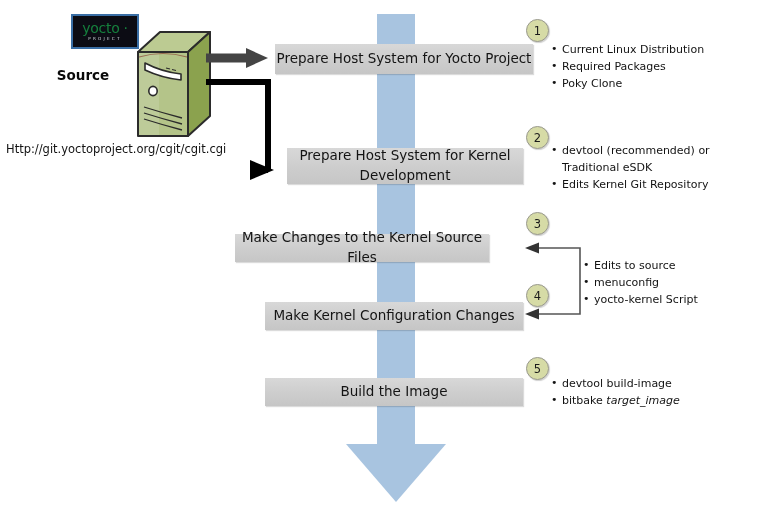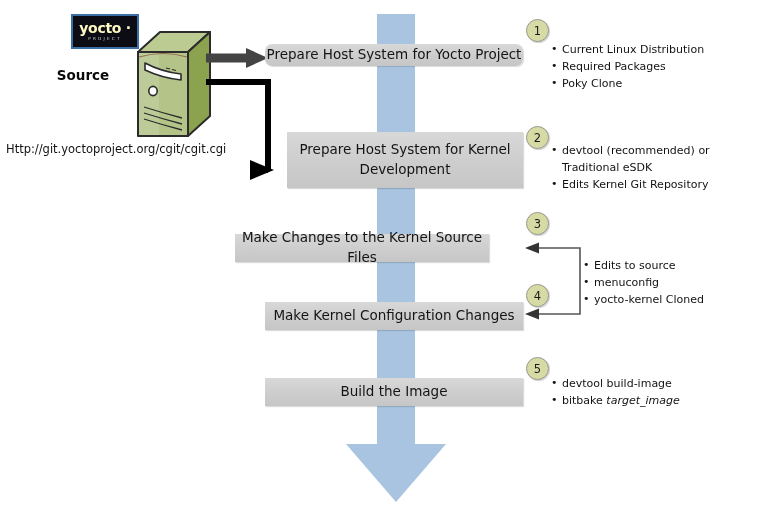--- a/index.html
+++ b/index.html
@@ -26,23 +26,23 @@
     background: #0c0c14;
     border: 2px solid #3a6ea5;
     box-sizing: border-box;
     display: flex;
     flex-direction: column;
     align-items: center;
     justify-content: center;
     line-height: 1;
   }
   #yocto-logo .y-word {
-    color: #fef9c3;
+    color: #15803d;
     font-size: 14px;
-    font-weight: 700;
+    font-weight: 400;
     letter-spacing: -0.3px;
     font-family: "DejaVu Sans", sans-serif;
   }
   #yocto-logo .y-sub {
     color: #cfd3da;
     font-size: 4.2px;
     letter-spacing: 2.2px;
     margin-top: 2px;
     font-family: "DejaVu Sans", sans-serif;
   }
@@ -182,33 +182,33 @@
   </div>
 
   <div class="abs" style="left:206px; top:76px;">
     <svg width="72" height="106" viewBox="0 0 72 106">
       <polyline points="0,6 62,6 62,94" fill="none" stroke="#000000" stroke-width="6" stroke-linejoin="miter"></polyline>
       <polyline points="62,94 44,94" fill="none" stroke="#000000" stroke-width="6"></polyline>
       <polygon points="44,84 68,94 44,104" fill="#000000"></polygon>
     </svg>
   </div>
 
-  <div class="abs pbox" style="left:265px; top:44px; width:258px; height:22px;border-radius:7px;">
+  <div class="abs pbox" style="left:275px; top:44px; width:258px; height:30px;">
     <span>Prepare Host System for Yocto Project</span>
   </div>
   <div class="abs numcircle" style="left:526px; top:19px;">
     <span>1</span>
   </div>
   <div class="abs blist" style="left:551px; top:41px; width:210px;">
     <div class="bitem">Current Linux Distribution</div>
     <div class="bitem">Required Packages</div>
     <div class="bitem">Poky Clone</div>
   </div>
 
-  <div class="abs pbox" style="left:287px; top:132px; width:236px; height:56px;">
+  <div class="abs pbox" style="left:287px; top:148px; width:236px; height:36px;">
     <div>
       <div>Prepare Host System for Kernel</div>
       <div>Development</div>
     </div>
   </div>
   <div class="abs numcircle" style="left:526px; top:126px;">
     <span>2</span>
   </div>
   <div class="abs blist" style="left:551px; top:142px; width:212px;">
     <div class="bitem">devtool (recommended) or</div>
@@ -233,21 +233,21 @@
   <div class="abs" style="left:523px; top:241px;">
     <svg width="64" height="80" viewBox="0 0 64 80">
       <polyline points="14,7 57,7 57,73 14,73" fill="none" stroke="#555555" stroke-width="1.6"></polyline>
       <polygon points="16,1.5 16,12.5 2,7" fill="#333333"></polygon>
       <polygon points="16,67.5 16,78.5 2,73" fill="#333333"></polygon>
     </svg>
   </div>
   <div class="abs blist" style="left:583px; top:257px; width:175px;">
     <div class="bitem">Edits to source</div>
     <div class="bitem">menuconfig</div>
-    <div class="bitem">yocto-kernel Cloned</div>
+    <div class="bitem">yocto-kernel Script</div>
   </div>
 
   <div class="abs pbox" style="left:265px; top:378px; width:258px; height:28px;">
     <span>Build the Image</span>
   </div>
   <div class="abs numcircle" style="left:526px; top:357px;">
     <span>5</span>
   </div>
   <div class="abs blist" style="left:551px; top:375px; width:200px;">
     <div class="bitem">

